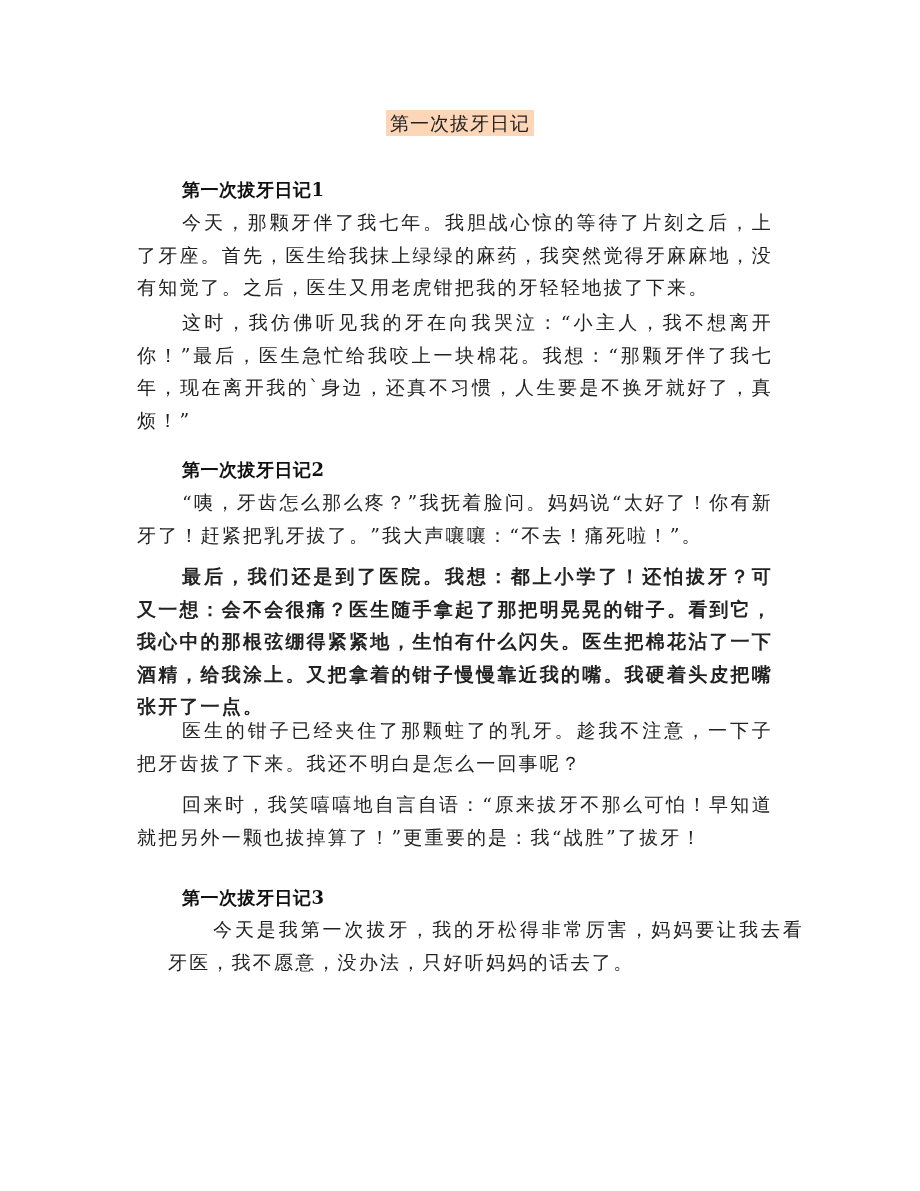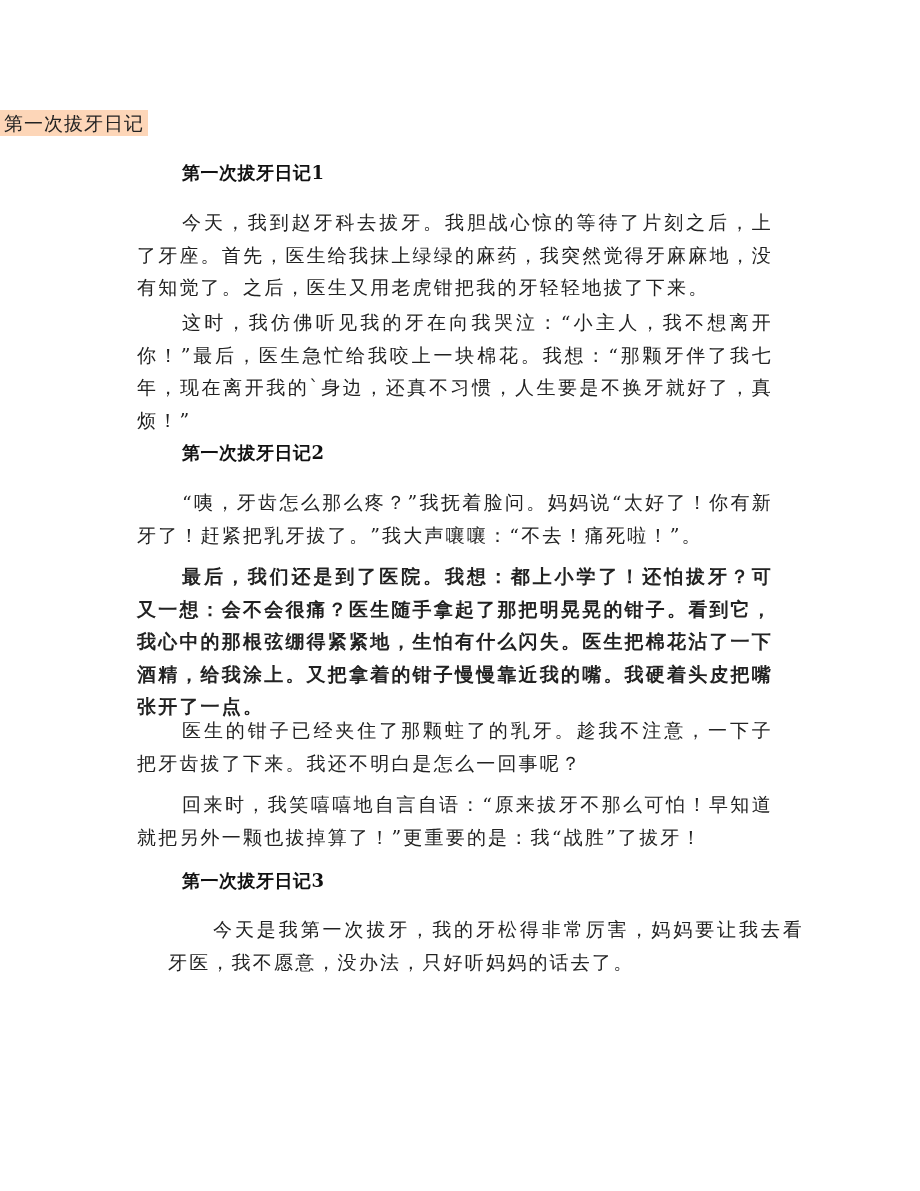--- a/index.html
+++ b/index.html
@@ -1,38 +1,38 @@
 <!DOCTYPE html>
 <html><head>
   <meta charset="utf-8">
   <style>
     html, body { margin: 0; padding: 0; background: #ffffff; }
     body { width: 920px; height: 1191px; position: relative; overflow: hidden;
            font-family: "DejaVu Serif", "Liberation Serif", serif; color: #222; }
     .page { position: absolute; left: 0; top: 0; width: 920px; height: 1191px; }
-    .title-wrap { position: absolute; top: 110px; left: 0; width: 920px; }
+    .title-wrap { position: absolute; top: 110px; left: 0; width: 920px; text-align: center; }
     .title { display: inline-block; background: #fdd6b8; font-size: 19px; line-height: 26px;
              padding: 0 4px; letter-spacing: 1px; color: #222; }
     .section-heading { position: absolute; left: 182px; font-size: 18px; font-weight: bold;
-                       line-height: 24px; color: #111; letter-spacing: 0.5px; }
+                       line-height: 24px; color: #111; letter-spacing: 0.5px; margin-top: 17px; }
     .para { position: absolute; left: 137px; width: 636px; font-size: 19px; line-height: 32.5px;
             text-indent: 45px; text-align: justify; color: #222; letter-spacing: 2.2px;
             margin: 0; }
   </style>
 </head>
 <body>
 
 <div class="page">
 
   <div class="title-wrap">
     <span class="title">第一次拔牙日记</span>
   </div>
 
   <div class="section-heading" style="top:161px;">第一次拔牙日记1</div>
-  <p class="para" style="top:206px;">今天，我到赵牙科去拔牙。我胆战心惊的等待了片刻之后，上了牙座。首先，医生给我抹上绿绿的麻药，我突然觉得牙麻麻地，没有知觉了。之后，医生又用老虎钳把我的牙轻轻地拔了下来。</p>
+  <p class="para" style="top:206px;">今天，那颗牙伴了我七年。我胆战心惊的等待了片刻之后，上了牙座。首先，医生给我抹上绿绿的麻药，我突然觉得牙麻麻地，没有知觉了。之后，医生又用老虎钳把我的牙轻轻地拔了下来。</p>
   <p class="para" style="top:306px;">这时，我仿佛听见我的牙在向我哭泣：“小主人，我不想离开你！”最后，医生急忙给我咬上一块棉花。我想：“那颗牙伴了我七年，现在离开我的`身边，还真不习惯，人生要是不换牙就好了，真烦！”</p>
 
   <div class="section-heading" style="top:441px;text-align:right;">第一次拔牙日记2</div>
   <p class="para" style="top:486px;">“咦，牙齿怎么那么疼？”我抚着脸问。妈妈说“太好了！你有新牙了！赶紧把乳牙拔了。”我大声嚷嚷：“不去！痛死啦！”。</p>
   <p class="para" style="top:560px;font-weight:bold;">最后，我们还是到了医院。我想：都上小学了！还怕拔牙？可又一想：会不会很痛？医生随手拿起了那把明晃晃的钳子。看到它，我心中的那根弦绷得紧紧地，生怕有什么闪失。医生把棉花沾了一下酒精，给我涂上。又把拿着的钳子慢慢靠近我的嘴。我硬着头皮把嘴张开了一点。</p>
   <p class="para" style="top:714px;">医生的钳子已经夹住了那颗蛀了的乳牙。趁我不注意，一下子把牙齿拔了下来。我还不明白是怎么一回事呢？</p>
   <p class="para" style="top:788px;">回来时，我笑嘻嘻地自言自语：“原来拔牙不那么可怕！早知道就把另外一颗也拔掉算了！”更重要的是：我“战胜”了拔牙！</p>
 
   <div class="section-heading" style="top:869px;">第一次拔牙日记3</div>
   <p class="para" style="top:913px;margin-left:31px;">今天是我第一次拔牙，我的牙松得非常厉害，妈妈要让我去看牙医，我不愿意，没办法，只好听妈妈的话去了。</p>

